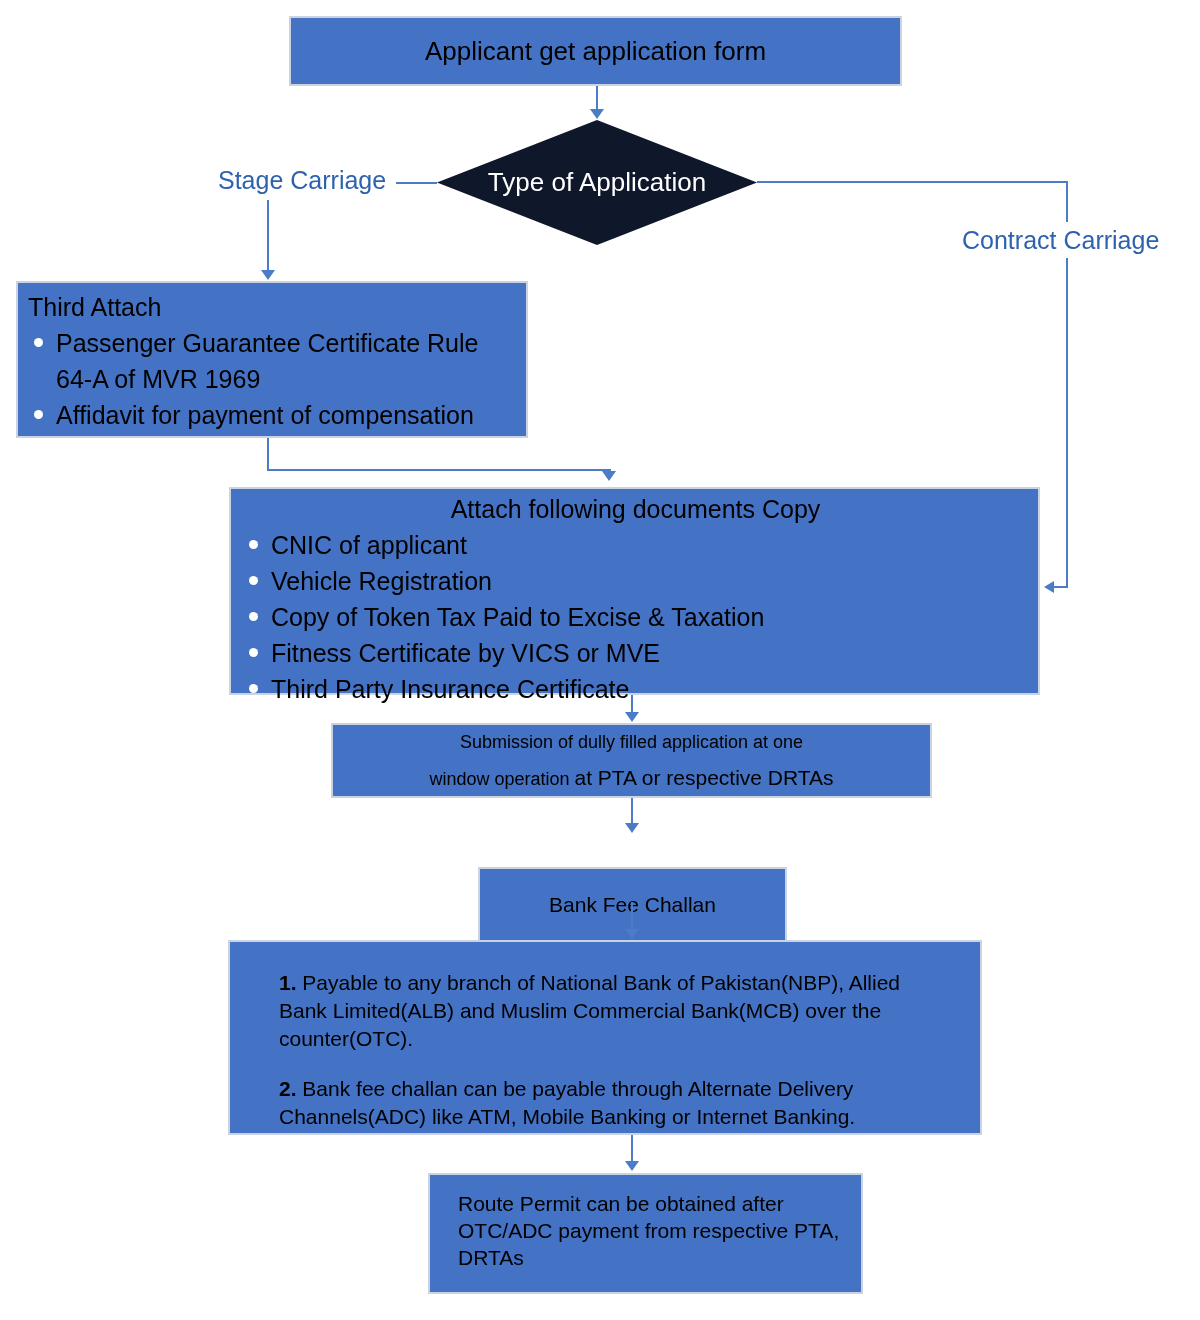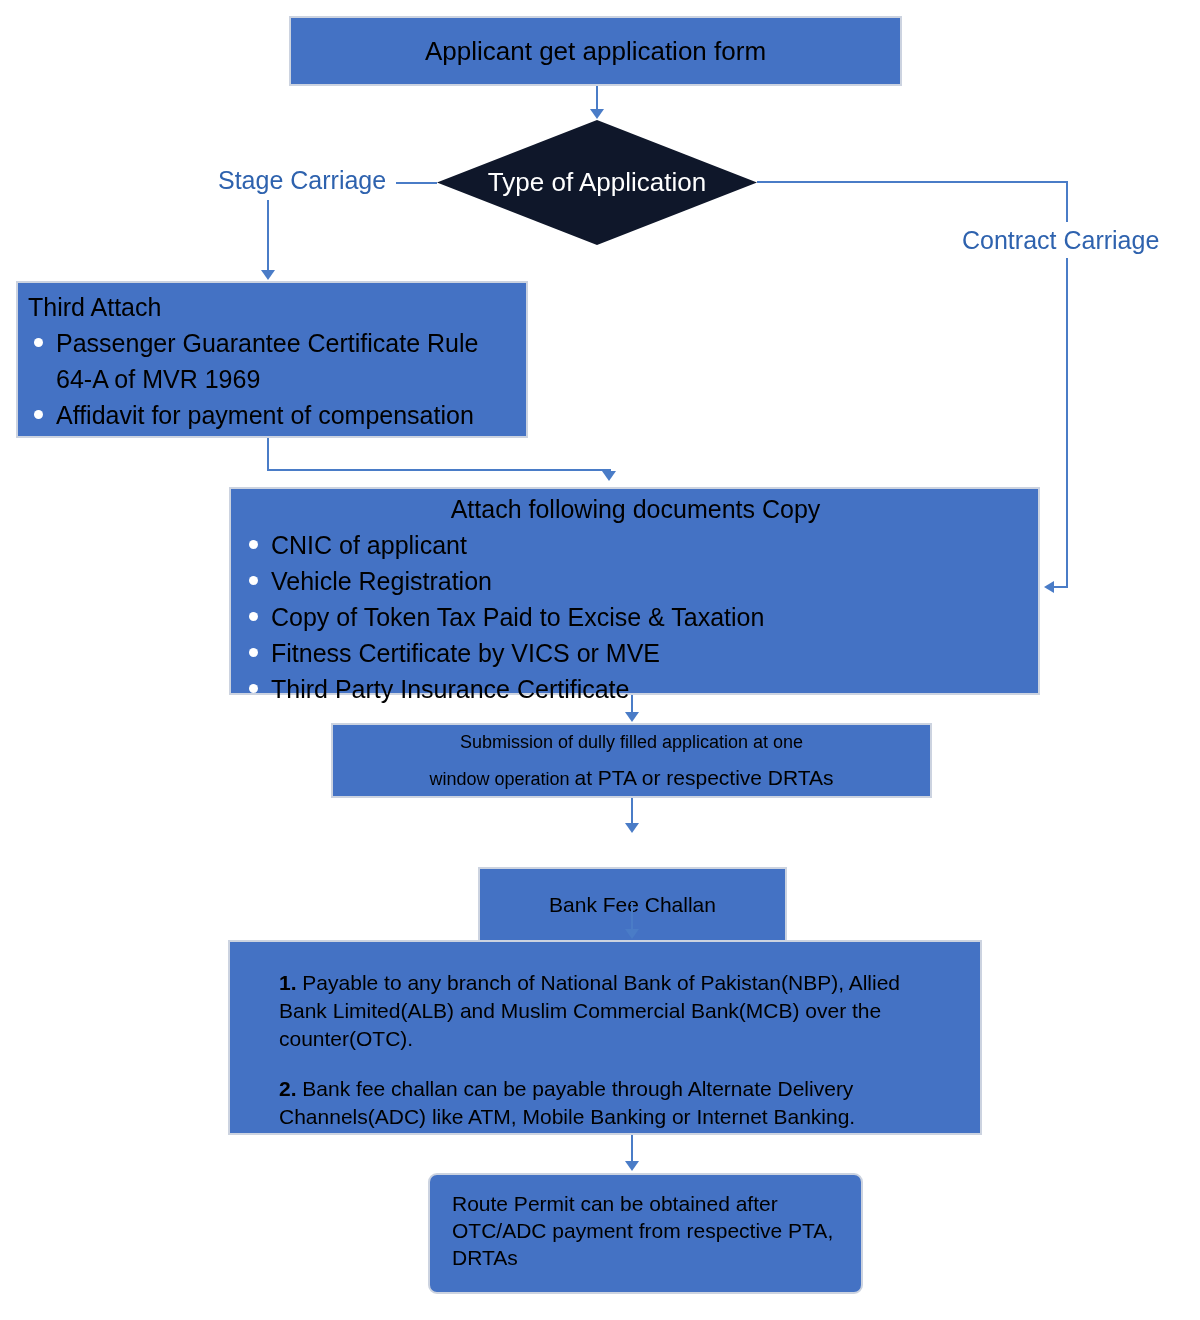--- a/index.html
+++ b/index.html
@@ -44,21 +44,21 @@
   #decision-diamond{left:437px;top:120px;width:320px;height:125px;font-size:26px;display:flex;align-items:center;justify-content:center;}
   #stage-label{left:218px;top:166px;}
   #contract-label{left:962px;top:226px;}
   #submission-box{left:331px;top:723px;width:601px;height:75px;flex-direction:column;line-height:36px;}
   .submission-large{font-size:18px;}
   .submission-small{font-size:21px;}
   #bank-box{left:478px;top:835px;width:309px;height:75px;font-size:21px;margin-top:32px;}
   #payment-box{left:228px;top:940px;width:754px;height:195px;font-size:21px;line-height:28px;padding:27px 50px 0 49px;}
   #payment-box p{margin:0 0 22px 0;}
   .num-bold{font-weight:bold;}
-  #route-box{left:428px;top:1173px;width:435px;height:121px;font-size:21px;line-height:27px;padding:15px 20px 0 22px;border-radius:9px;}
+  #route-box{left:428px;top:1173px;width:435px;height:121px;font-size:21px;line-height:27px;padding:15px 20px 0 28px;}
 </style>
 </head>
 <body>
 
 <div id="canvas">
 
   <div class="box center-flex" id="start-box">
     <span>Applicant get application form</span>
   </div>
 

